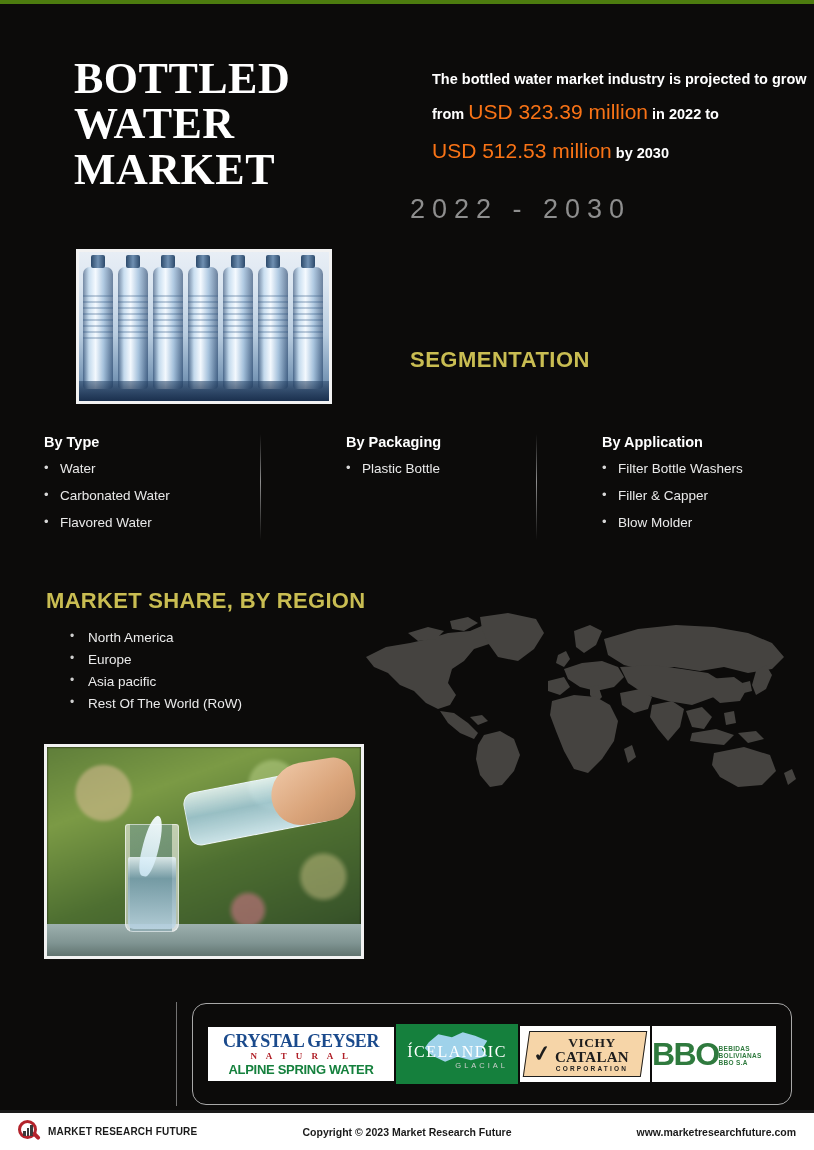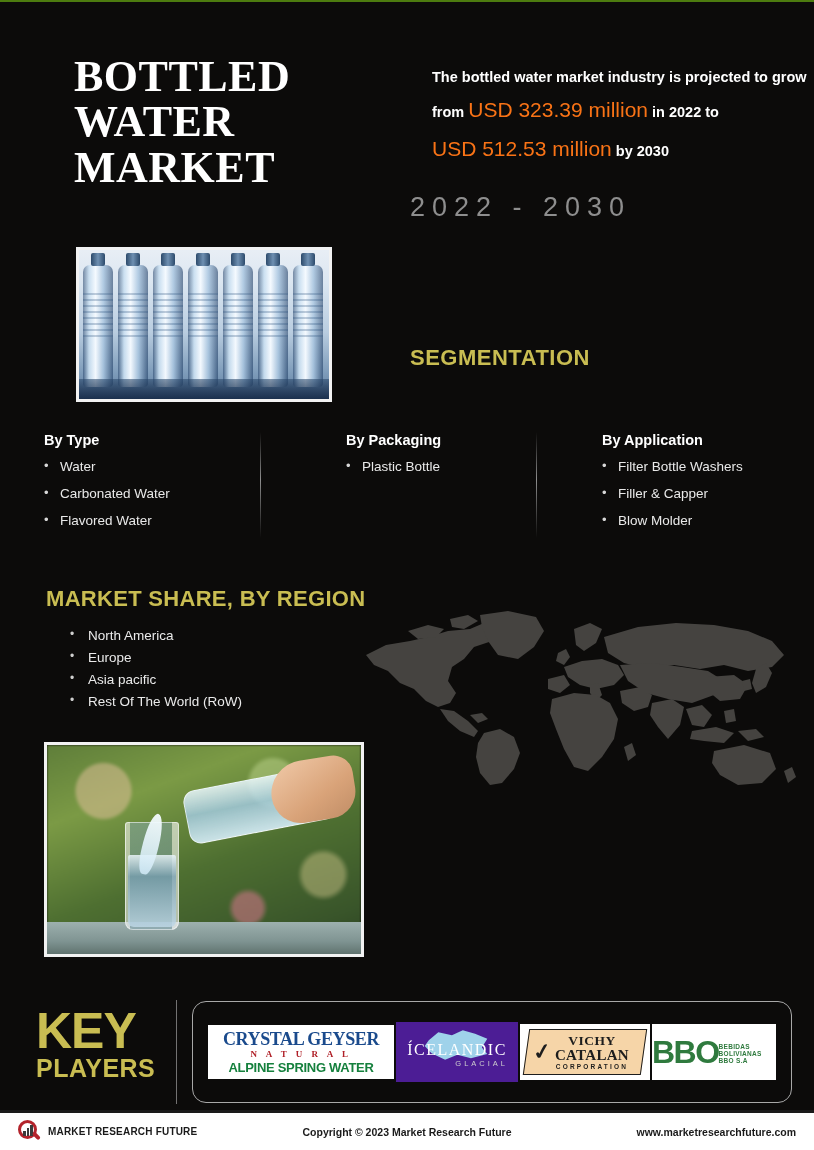--- a/index.html
+++ b/index.html
@@ -6,21 +6,21 @@
   html, body {
     width: 814px; height: 1150px;
     background: #0c0b0a;
     font-family: "Liberation Sans", sans-serif;
     overflow: hidden;
   }
   .poster {
     position: relative;
     width: 814px; height: 1150px;
     background: #0c0b0a;
-    border-top: 2px solid #4d7c0f;
+    border-top: 4px solid #4d7c0f;
   }
 
   
   .title-block {
     position: absolute; left: 74px; top: 52px; width: 310px;
   }
   .title-line {
     font-family: "Liberation Serif", serif;
     font-weight: bold;
     color: #ffffff;
@@ -258,21 +258,21 @@
     width: 186px; height: 54px; background: #ffffff;
     display: flex; flex-direction: column; align-items: center; justify-content: center;
     font-family: "Liberation Serif", serif;
   }
   .cg-l1 { color: #1a4a8c; font-weight: bold; font-size: 18px; letter-spacing: -.4px; line-height: 1; }
   .cg-l2 { color: #b02028; font-weight: bold; font-size: 9px; letter-spacing: 3.5px; line-height: 1.5; }
   .cg-l3 { color: #15803d; font-weight: bold; font-size: 13px; letter-spacing: -.3px; line-height: 1;
            font-family: "Liberation Sans", sans-serif; }
 
   .logo-ice {
-    width: 122px; height: 60px; background: #4c1d95;
+    width: 122px; height: 60px; background: #15803d;
     position: relative;
     display: flex; flex-direction: column; align-items: center; justify-content: center;
   }
   .ice-shape {
     position: absolute; left: 26px; top: 6px;
     width: 68px; height: 36px;
     background: #9fd2ea;
     clip-path: polygon(10% 34%, 24% 12%, 44% 20%, 60% 6%, 78% 16%, 96% 30%, 88% 54%, 96% 72%, 72% 84%, 52% 74%, 34% 88%, 14% 70%, 4% 50%);
   }
   .ice-t1 { position: relative; z-index: 2; color: #ffffff; font-family: "Liberation Serif", serif;
@@ -466,24 +466,20 @@
     <div class="pour-img">
       <div class="pour-bg"></div>
       <div class="pour-table"></div>
       <div class="pour-glass"></div>
       <div class="pour-bottle"></div>
       <div class="pour-stream"></div>
       <div class="pour-hand"></div>
     </div>
   </div>
 
-  <div class="kp-label">
-    <div class="kp-key">KEY</div>
-    <div class="kp-players">PLAYERS</div>
-  </div>
   <div class="kp-divider"></div>
 
   <div class="kp-box">
     <div class="logos">
 
       <div class="logo-cg">
         <div class="cg-l1">CRYSTAL GEYSER</div>
         <div class="cg-l2">N A T U R A L</div>
         <div class="cg-l3">ALPINE SPRING WATER</div>
       </div>

